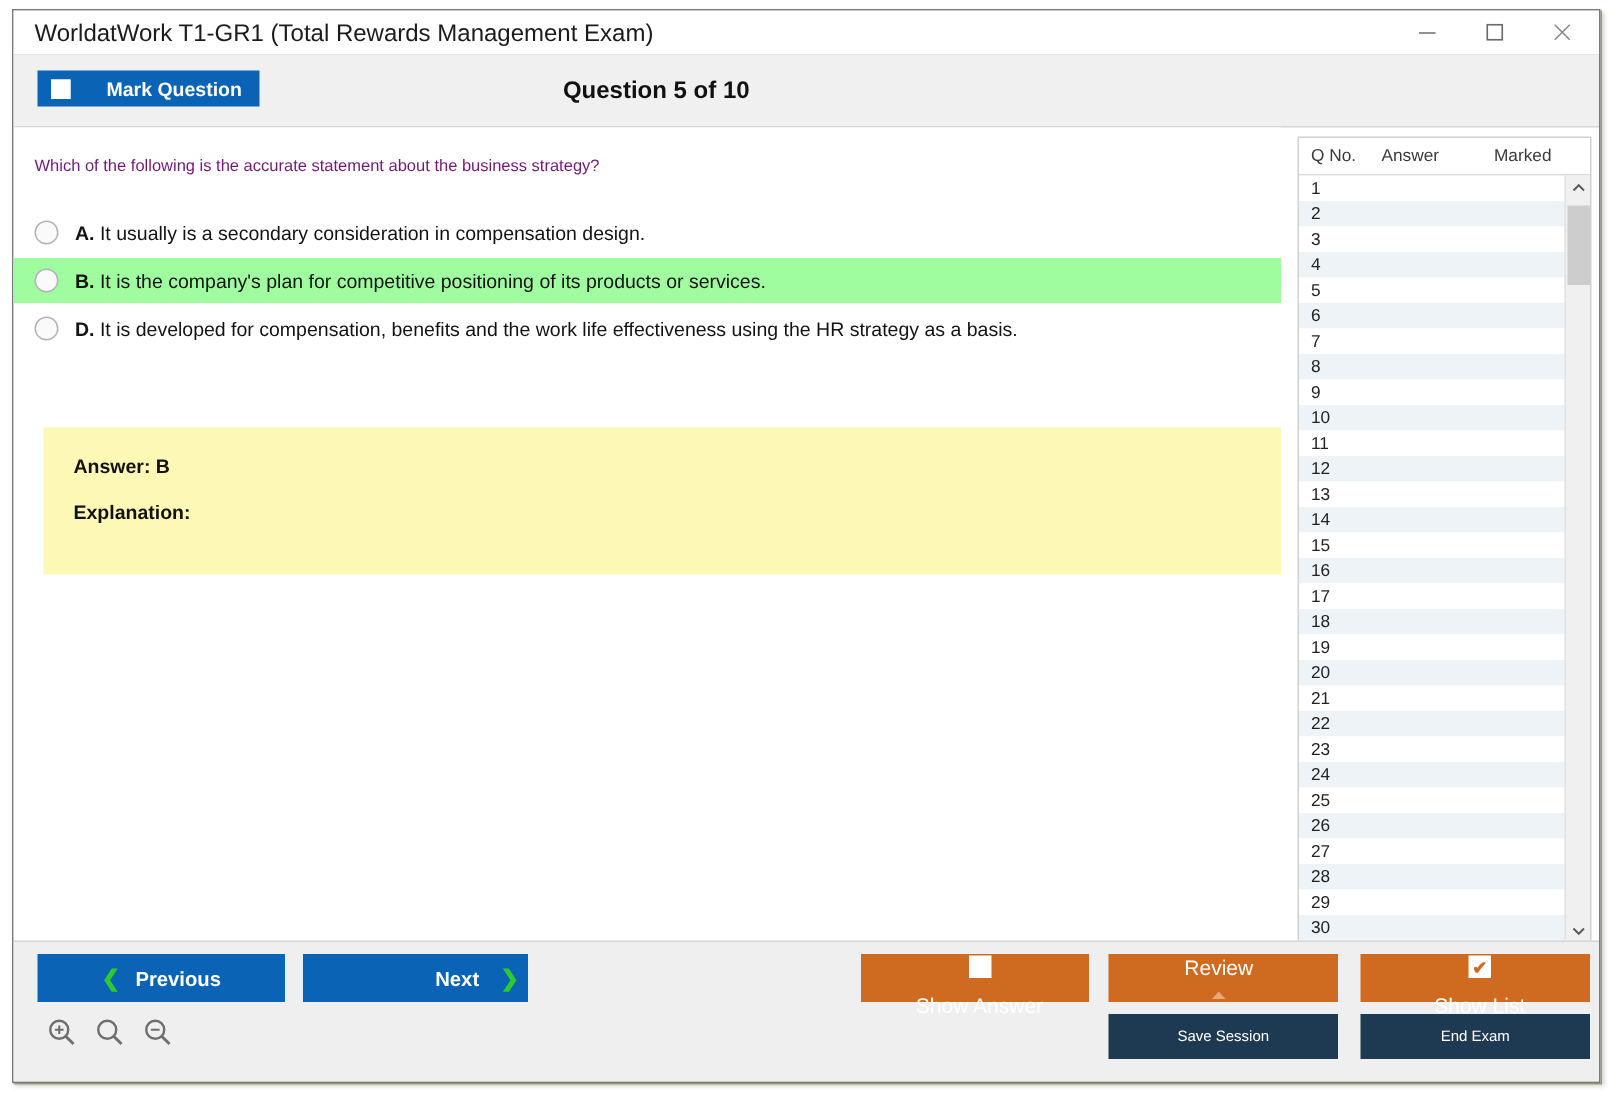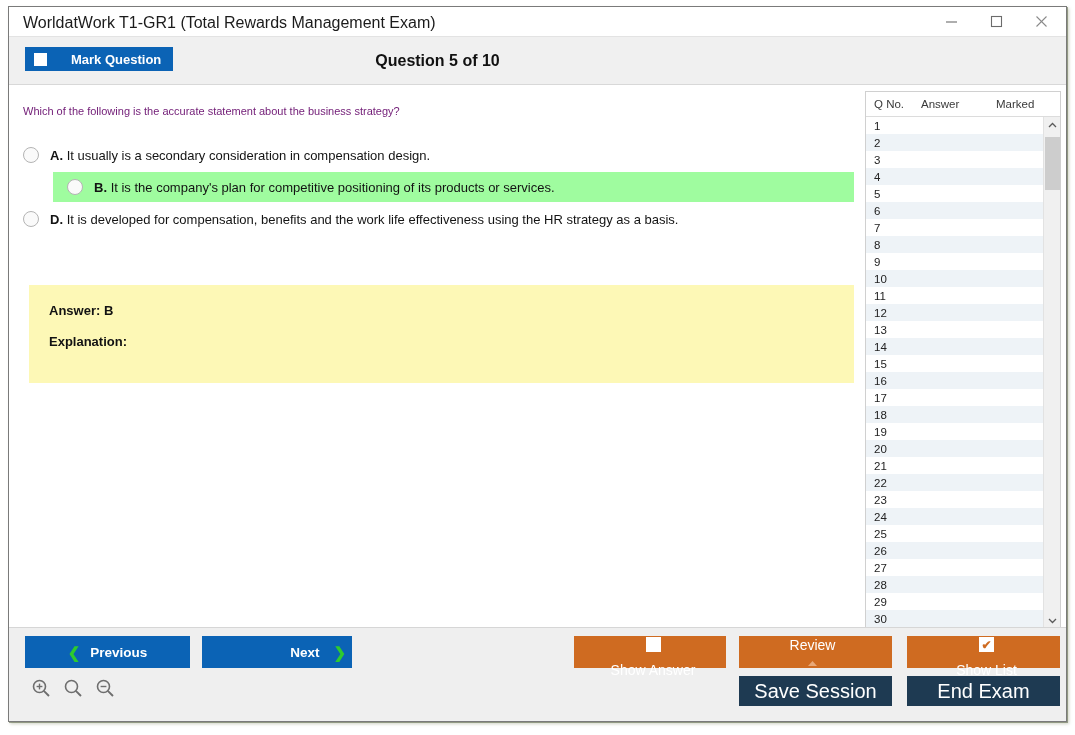--- a/index.html
+++ b/index.html
@@ -86,21 +86,21 @@
     width: 810px;
     font-size: 11px; color: #701a75; line-height: 1.35;
   }
   #options { position: absolute; left: 0; top: 55px; width: 845px; }
   .opt {
     display: flex; align-items: center;
     height: 30px; padding-left: 14px;
     margin-bottom: 2px;
     cursor: pointer;
   }
-  .opt.correct { background: #9ffc9f; margin-left: 44px; }
+  .opt.correct { background: #9ffc9f; }
   .radio {
     width: 16px; height: 16px; flex: none;
     border: 1px solid #b4b4b4;
     border-radius: 50%;
     background: #fafafa;
     margin-right: 11px;
   }
   .opt-text { font-size: 13px; color: #131313; }
   .opt-text b { font-weight: bold; }
 
@@ -181,21 +181,21 @@
   }
   .tb-btn {
     position: absolute;
     display: flex; align-items: center;
     font-size: 13.5px; font-weight: bold;
     color: #ffffff; border: none; cursor: pointer;
     white-space: nowrap;
   }
   .blue   { background: #0b63b5; }
   .orange { background: #cf6b21; font-weight: normal; font-size: 14px; flex-direction: column; }
-  .navy   { background: #1e3a52; font-weight: normal; font-size: 20px; }
+  .navy   { background: #1e3a52; font-weight: normal; font-size: 10px; }
 
   #btn-previous { left: 16px;  top: 8px;  width: 165px; height: 32px; justify-content: center; gap: 10px; }
   #btn-next     { left: 193px; top: 8px;  width: 150px; height: 32px; justify-content: flex-end; gap: 14px; padding-left: 16px; }
   #btn-show-answer { left: 565px; top: 8px; width: 152px; height: 32px; padding-left: 12px; gap: 10px; }
   #btn-review      { left: 730px; top: 8px; width: 153px; height: 32px; justify-content: space-between; padding-right: 12px; }
   #btn-show-list   { left: 898px; top: 8px; width: 153px; height: 32px; padding-left: 12px; gap: 10px; }
   #btn-save-session{ left: 730px; top: 48px; width: 153px; height: 30px; justify-content: center; }
   #btn-end-exam    { left: 898px; top: 48px; width: 153px; height: 30px; justify-content: center; }
 
   .chev { font-size: 15px; line-height: 1; }

